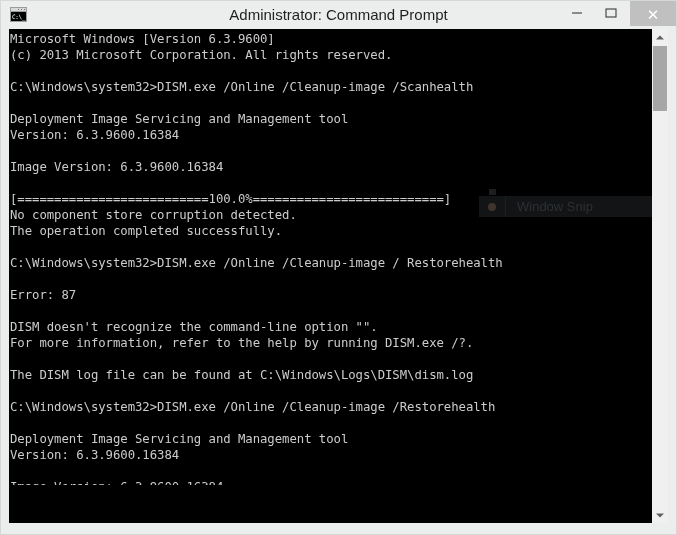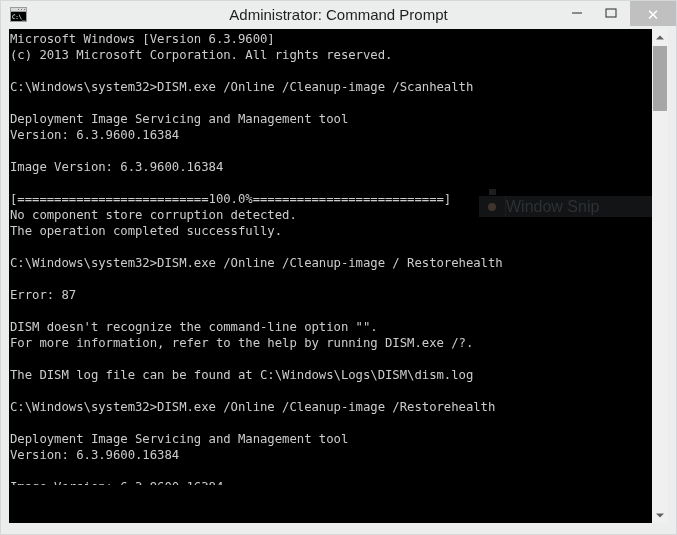--- a/index.html
+++ b/index.html
@@ -245,22 +245,23 @@
     flex: none;
   }
   #snip-sep {
     width: 1px;
     height: 21px;
     background: #1d2022;
     margin-left: 9px;
     flex: none;
   }
   #snip-label {
+    margin-left: 11px;
     color: #2d3135;
-    font-size: 16px;
+    font-size: 13px;
     font-family: "Liberation Sans", sans-serif;
     white-space: nowrap;
   }
   #snip-tail {
     position: absolute;
     left: 480px;
     top: 160px;
     width: 7px;
     height: 6px;
     background: #1b1d1e;

